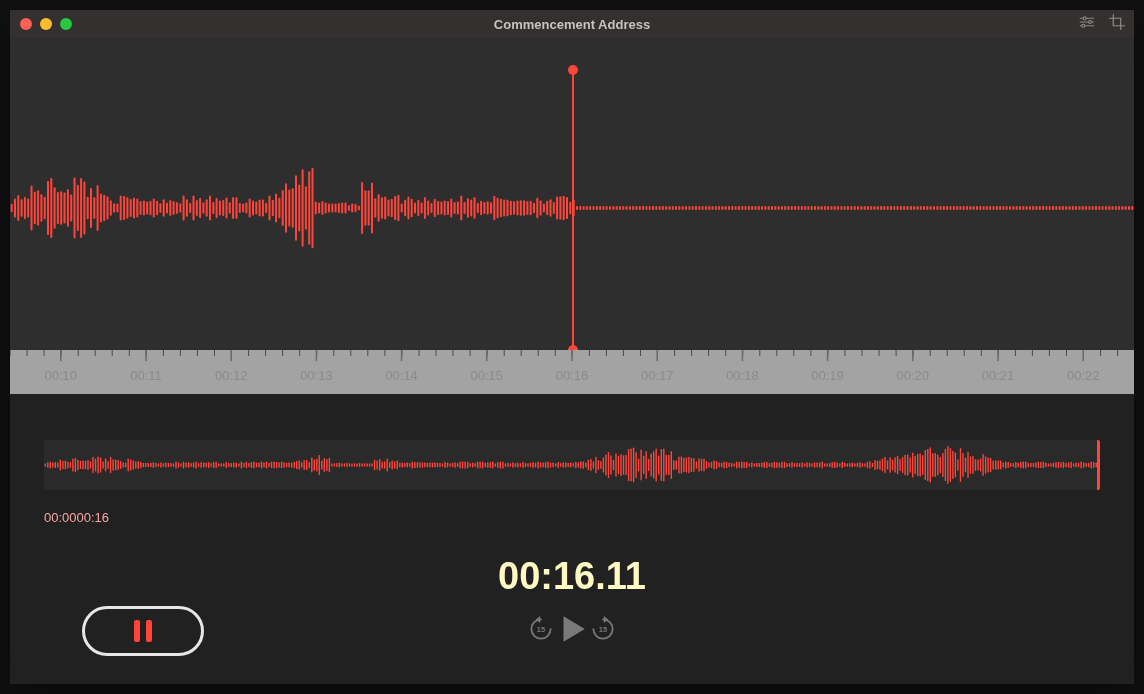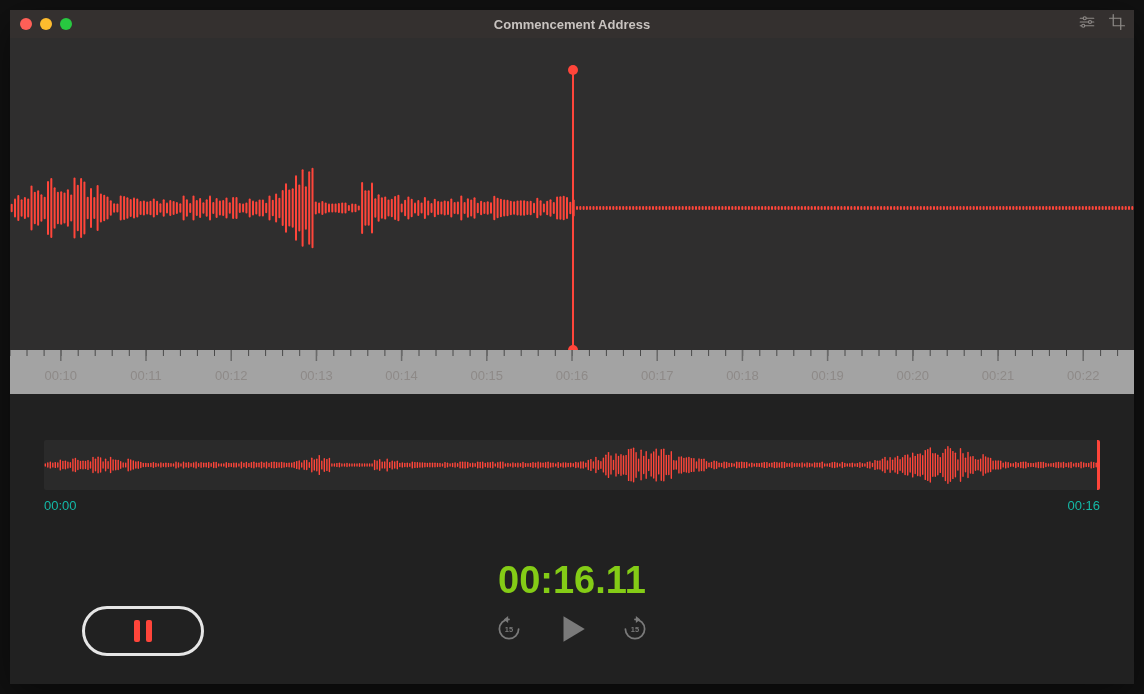--- a/index.html
+++ b/index.html
@@ -135,33 +135,33 @@
     .overview .end-marker {
       position: absolute;
       right: 0;
       top: 0;
       bottom: 0;
       width: 3px;
       background: #ff453a;
     }
     .overview-labels {
       display: flex;
-      justify-content: space-between;
-      margin-top: 8px;
+      justify-content: flex-start;
+      margin-top: 20px;
       font-size: 13px;
-      color: #14b8a6;
+      color: #fca5a5;
     }
 
     
     .big-time {
       text-align: center;
-      margin-top: 46px;
+      margin-top: 30px;
       font-size: 38px;
       font-weight: 600;
-      color: #84cc16;
+      color: #fef9c3;
       font-variant-numeric: tabular-nums;
     }
 
     
     .controls {
       position: absolute;
       left: 0; right: 0;
       bottom: 22px;
       height: 58px;
     }
@@ -189,21 +189,20 @@
       background: #ff453a;
       border-radius: 2px;
     }
     .transport {
       position: absolute;
       left: 50%;
       transform: translateX(-50%);
       top: 8px;
       display: flex;
       align-items: center;
-      gap: 32px;
     }
     .transport svg.small { width:28px; height:28px; }
     .transport svg.play  { width:34px; height:34px; }
     .transport .ico { cursor: pointer; }
     .skip-label {
       font-size: 8.5px;
       fill: #7a7a7a;
       font-weight: 600;
     }
     .done-btn {

